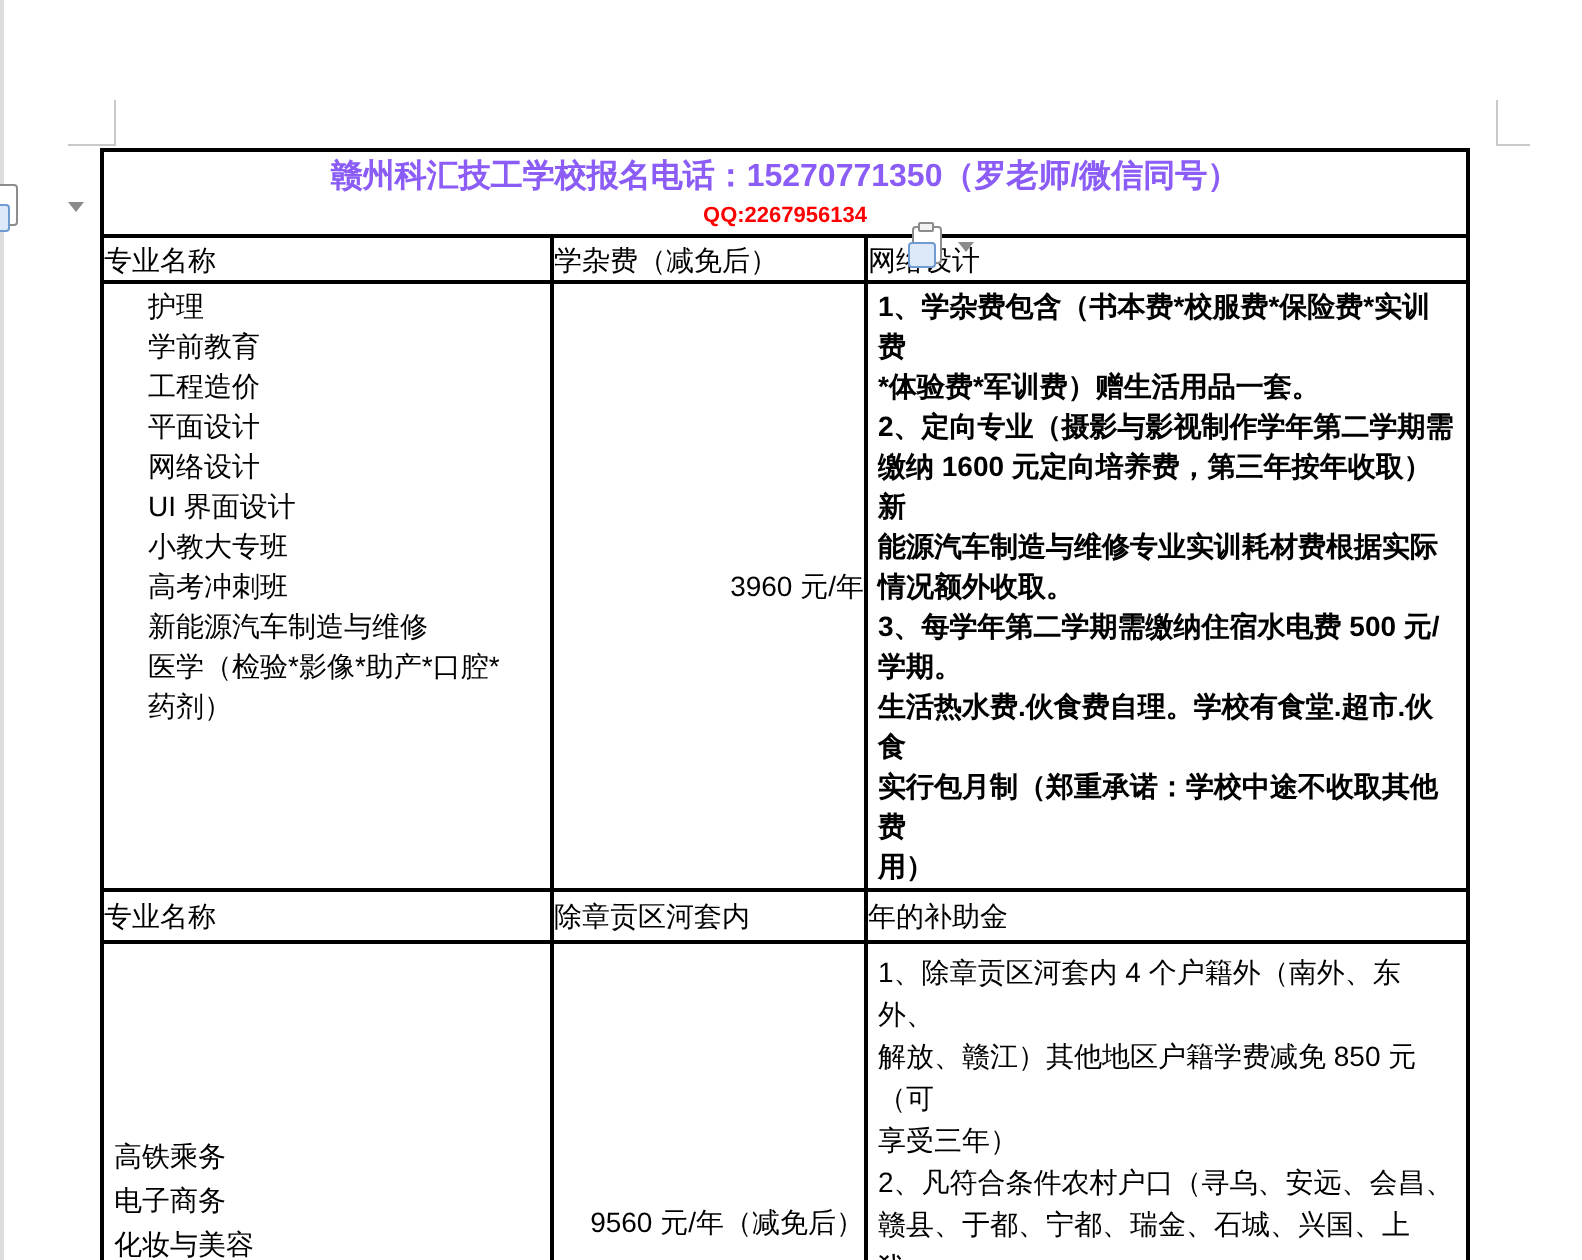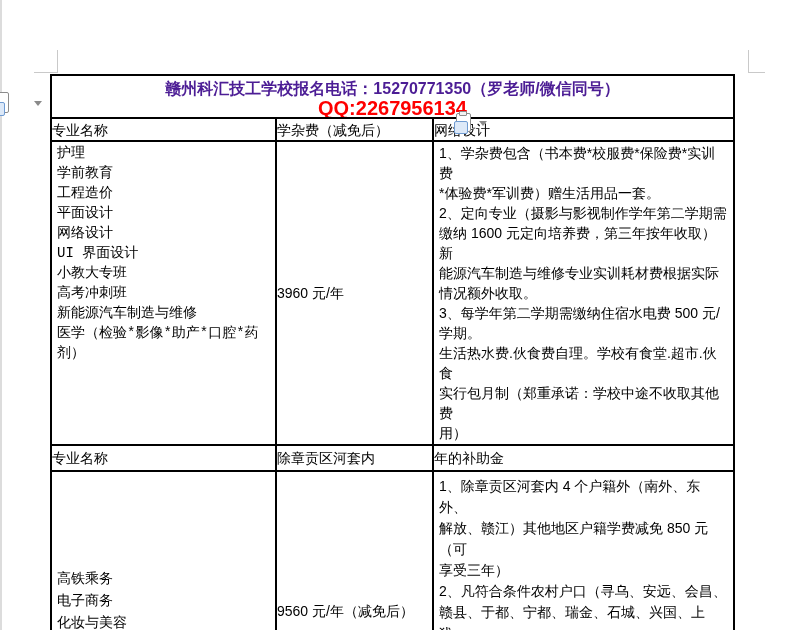--- a/index.html
+++ b/index.html
@@ -17,29 +17,29 @@
   
   table.doc{position:absolute;left:50px;top:74px;width:683px;border-collapse:collapse;table-layout:fixed;background:#fff;}
   table.doc td{border:2px solid #000;padding:0;vertical-align:top;font-size:14px;line-height:20px;color:#000;overflow:hidden;}
   tr.r-title{height:41px;}
   tr.r-hdr1{height:23px;}
   tr.r-body1{height:232px;}
   tr.r-hdr2{height:26px;}
   tr.r-body2{height:208px;}
   .title-cell{text-align:center;font-weight:bold;}
   .title-line1{font-size:16px;line-height:21px;padding-top:2px;}
-  .title-line2{font-size:20px;line-height:18px;}
+  .title-line2{font-size:11px;line-height:18px;}
   .hdr-cell{text-align:left;vertical-align:middle !important;font-size:14.5px;}
   .multiline{white-space:pre-line;}
-  .majors1{padding:1px 5px;line-height:20px;font-family:Liberation Mono, monospace;}
-  .fee-text{padding:1px 5px;line-height:20px;}
+  .majors1{padding:1px 22px;line-height:20px;}
+  .fee-text{padding:1px 5px;line-height:20px;font-weight:bold;}
   .majors2-cell{vertical-align:middle !important;}
   .majors2{padding:0 5px;line-height:22px;}
   .policy-text{padding:4px 5px 0 5px;line-height:21px;}
-  .center-cell{text-align:left;vertical-align:middle !important;}
+  .center-cell{text-align:right;vertical-align:middle !important;}
   
   .pb-clip{position:absolute;width:13px;height:17px;border:1px solid #8c8c8c;border-radius:2px;background:#fff;}
   .pb-tab{position:absolute;width:6px;height:3px;border:1px solid #8c8c8c;border-radius:1px;background:#f2f2f2;}
   .pb-page{position:absolute;width:12px;height:11px;background:#dde9f8;border:1px solid #6f9bd2;border-radius:2px;}
   .pb-arrow{position:absolute;width:0;height:0;border-left:4px solid transparent;border-right:4px solid transparent;border-top:5px solid #8a8a8a;}
   .paste-btn{position:absolute;z-index:5;}
 </style>
 </head>
 <body>
 
@@ -58,21 +58,21 @@
 
   <table class="doc">
     <colgroup>
         <col style="width:225px">
         <col style="width:157px">
         <col style="width:301px">
       </colgroup>
     <tbody>
         <tr class="r-title">
       <td colspan="3" class="title-cell">
-        <div class="title-line1" style="color:#4c1d95;">赣州科汇技工学校报名电话：15270771350（罗老师/微信同号）</div>
+        <div class="title-line1" style="color:#8b5cf6;">赣州科汇技工学校报名电话：15270771350（罗老师/微信同号）</div>
         <div class="title-line2" style="color:#fe0000;">QQ:2267956134</div>
       </td>
     </tr>
     <tr class="r-hdr1">
       <td class="hdr-cell">专业名称</td>
       <td class="hdr-cell">学杂费（减免后）</td>
       <td class="hdr-cell">网络设计</td>
     </tr>
     <tr class="r-body1">
       <td>

